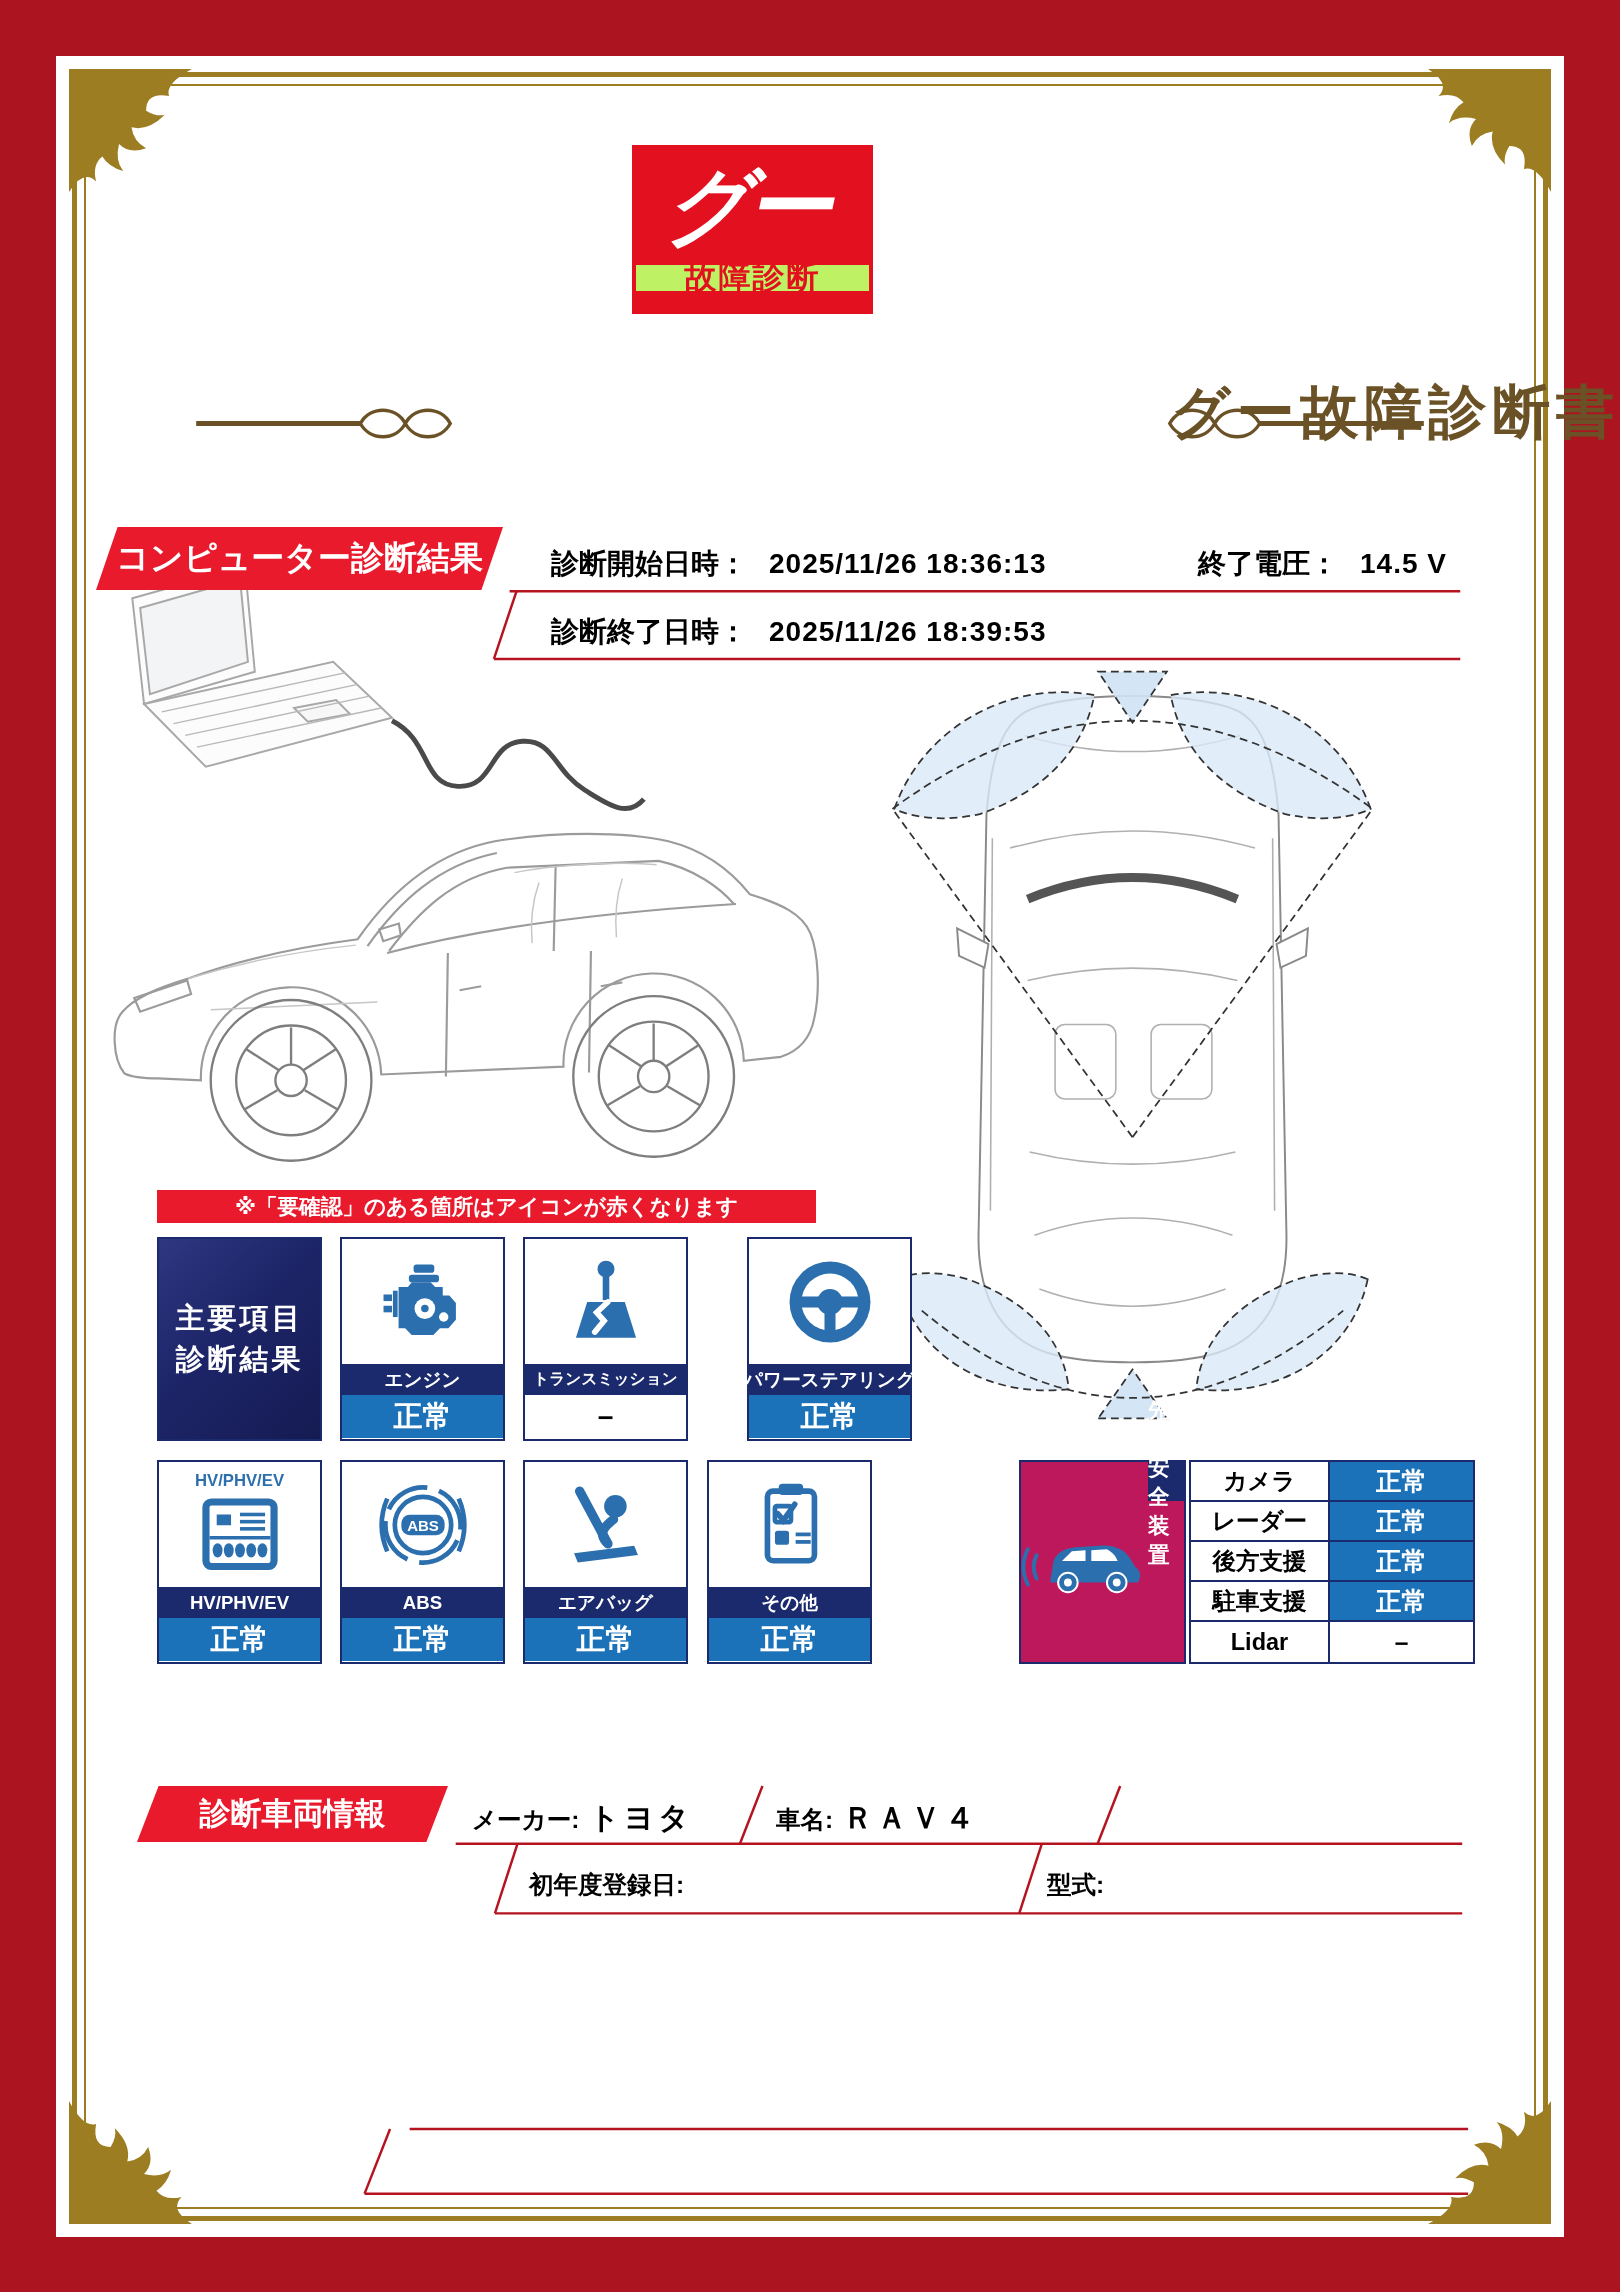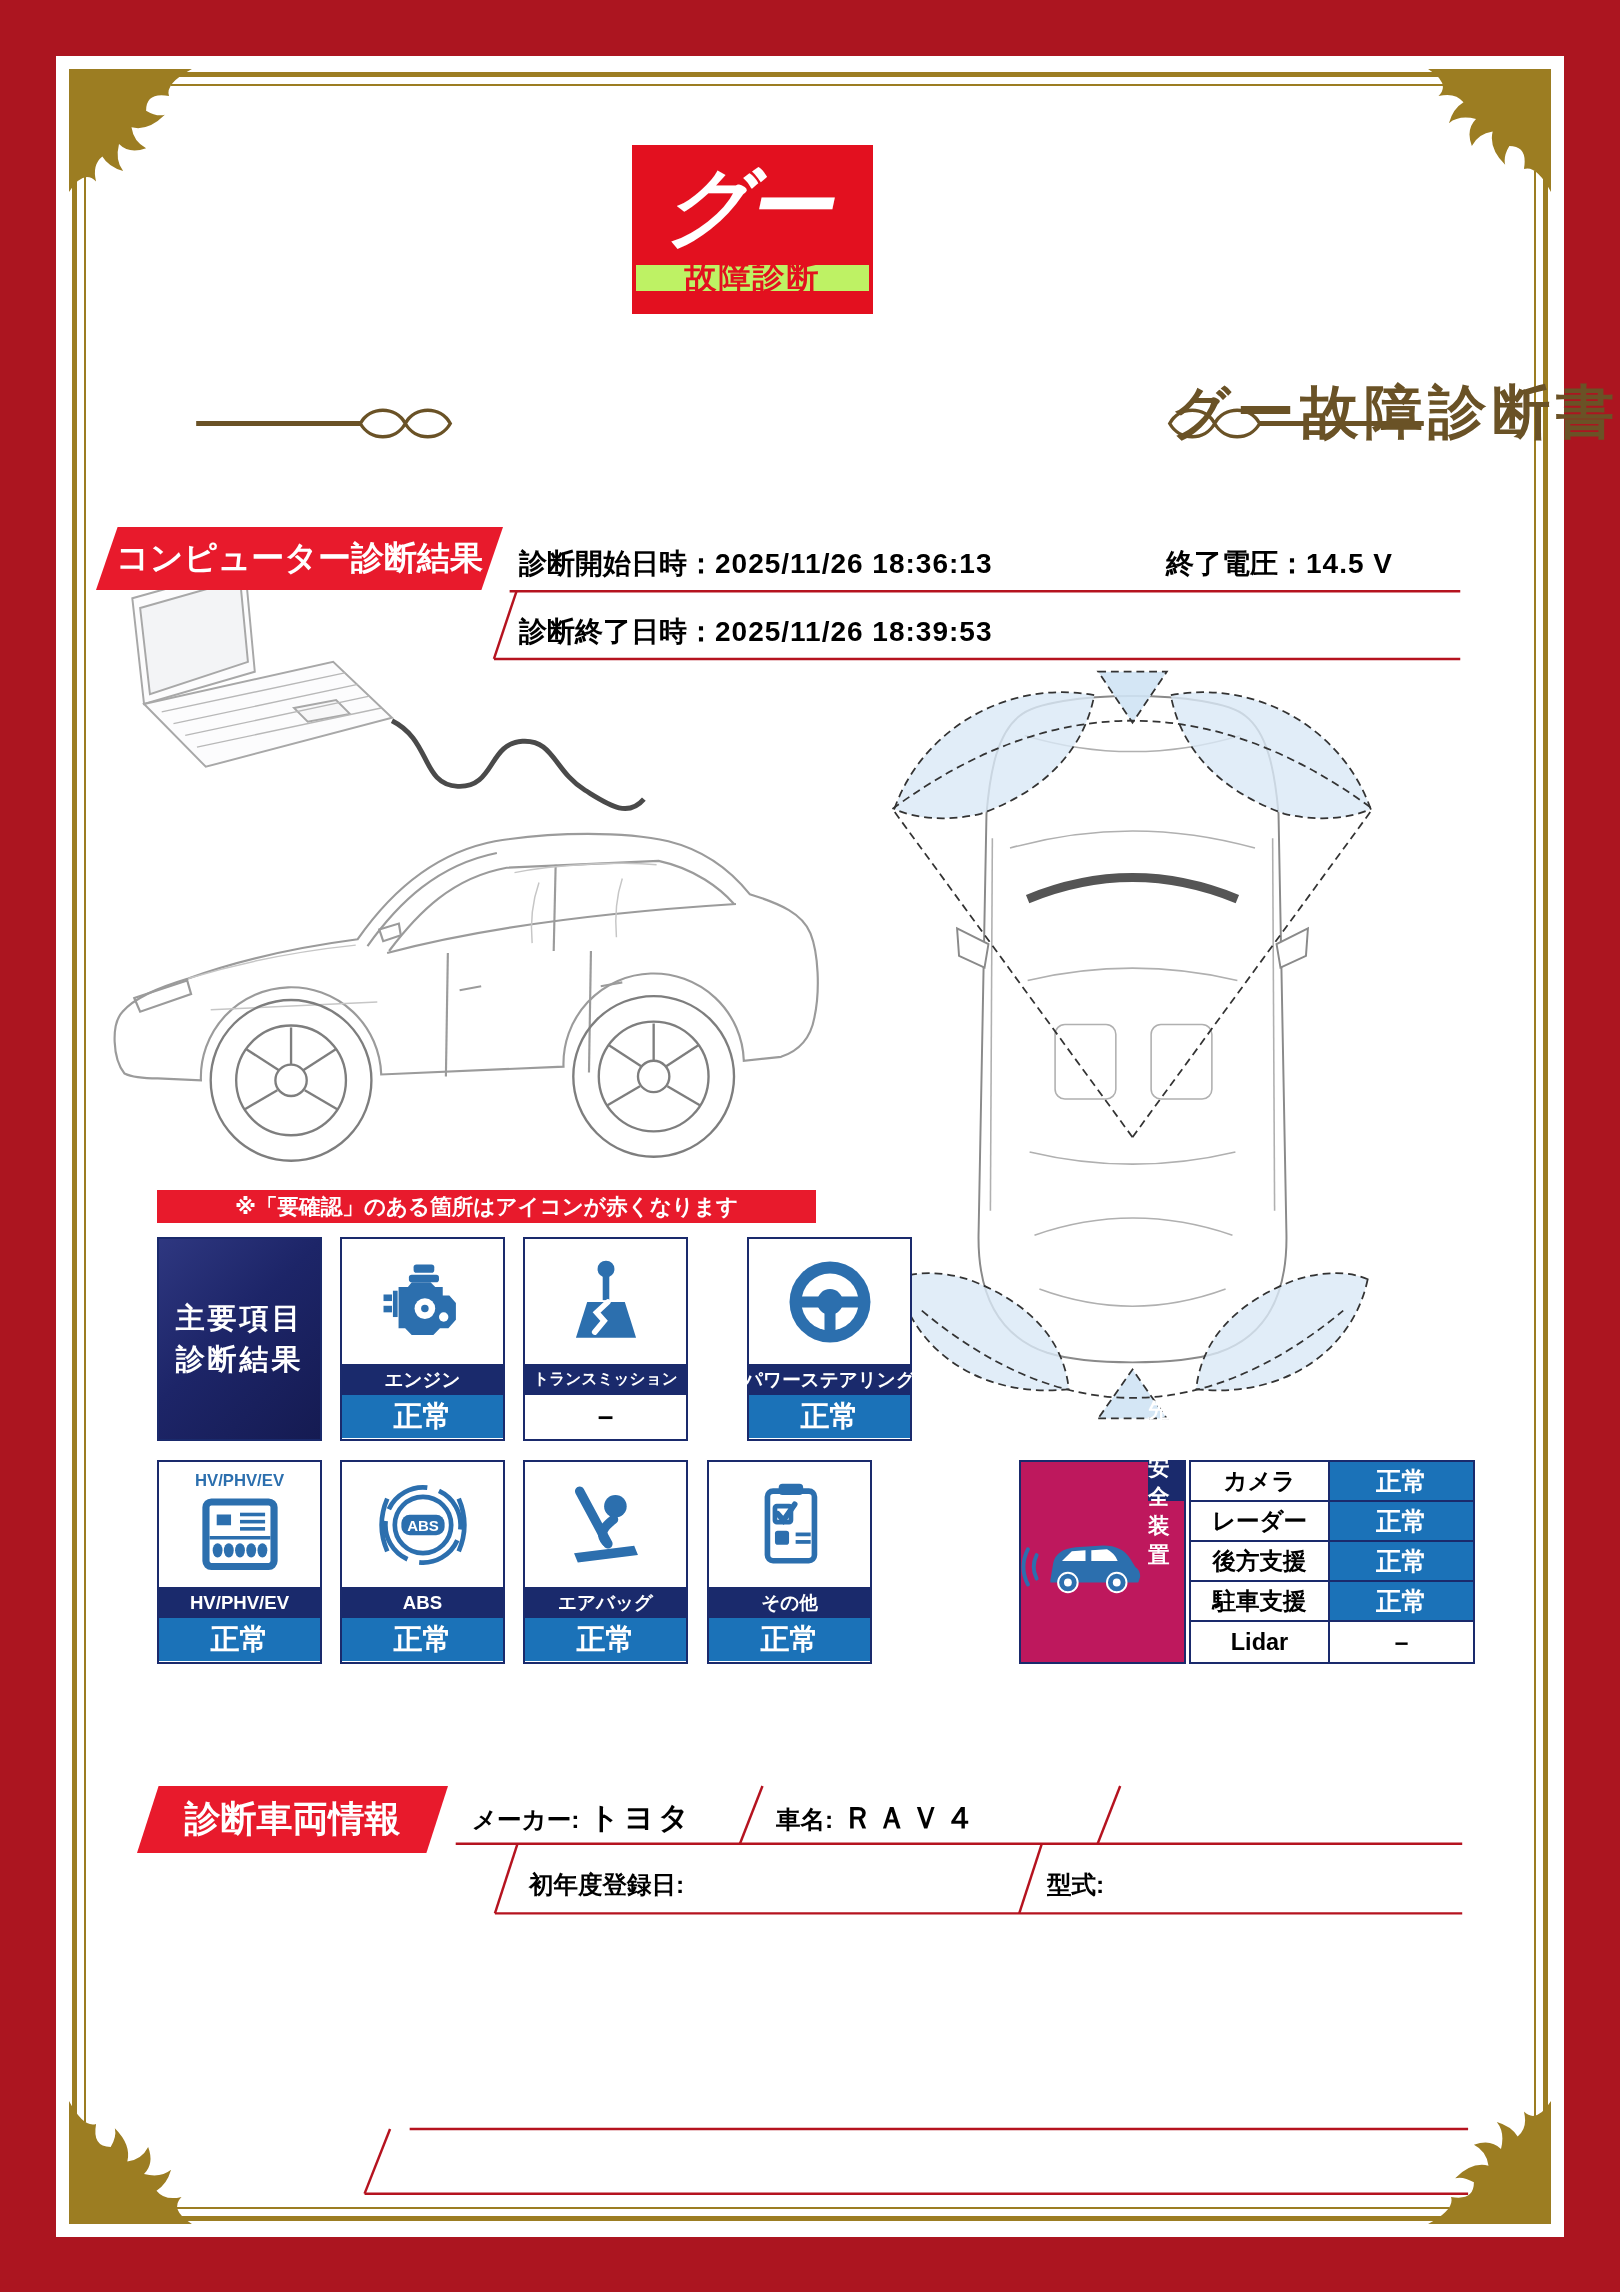--- a/index.html
+++ b/index.html
@@ -30,21 +30,21 @@
         display:flex;align-items:center;justify-content:center;letter-spacing:2px;}
   
   .title{position:absolute;left:0;top:374px;width:1620px;text-align:right;
          color:var(--title-brown);font-size:58px;font-weight:800;letter-spacing:5.9px;margin:0;}
   .title-orn{position:absolute;top:402px;}
   
   .ribbon{position:absolute;background:var(--ribbon-red);color:#fff;font-weight:bold;
           display:flex;align-items:center;justify-content:center;
           clip-path:polygon(21.6px 0%,100% 0%,calc(100% - 21.6px) 100%,0% 100%);}
   
-  .field{position:absolute;display:flex;align-items:baseline;gap:0;white-space:nowrap;color:#000;}
+  .field{position:absolute;display:flex;align-items:baseline;gap:22px;white-space:nowrap;color:#000;margin-left:32px;}
   .field .lab{font-weight:bold;font-size:28px;}
   .field .val{font-weight:bold;font-size:28px;letter-spacing:1px;}
   
   .banner{position:absolute;left:157px;top:1190px;width:659px;height:33px;background:var(--ribbon-red);
           color:#fff;font-size:21.6px;font-weight:bold;display:flex;align-items:center;justify-content:center;}
   
   .cell{position:absolute;width:165px;height:204px;border:2px solid var(--navy);box-sizing:border-box;background:#fff;text-align:right;}
   .cell .icon-area{height:125px;display:flex;align-items:center;justify-content:center;flex-direction:column;}
   .cell .cell-label{height:31px;background:var(--navy);color:#fff;font-size:18.6px;font-weight:bold;
           display:flex;align-items:center;justify-content:center;white-space:nowrap;}
@@ -390,21 +390,21 @@
     <div class="st-name">レーダー</div>
     <div class="st-status ok">正常</div>
     <div class="st-name">後方支援</div>
     <div class="st-status ok">正常</div>
     <div class="st-name">駐車支援</div>
     <div class="st-status ok">正常</div>
     <div class="st-name last">Lidar</div>
     <div class="st-status none last">－</div>
   </div>
 
-  <div class="ribbon" style="left:137px;top:1786px;width:311px;height:67px;font-size:36px;">診断車両情報</div>
+  <div class="ribbon" style="left:137px;top:1786px;width:311px;height:56px;font-size:31px;">診断車両情報</div>
 
   <div class="veh-field" style="left:472px;top:1798px;">
     <span class="lab">メーカー:</span>
     <span class="val">トヨタ</span>
   </div>
   <div class="veh-field" style="left:776px;top:1798px;">
     <span class="lab">車名:</span>
     <span class="val">ＲＡＶ４</span>
   </div>
   <div class="veh-field" style="left:529px;top:1868px;">

